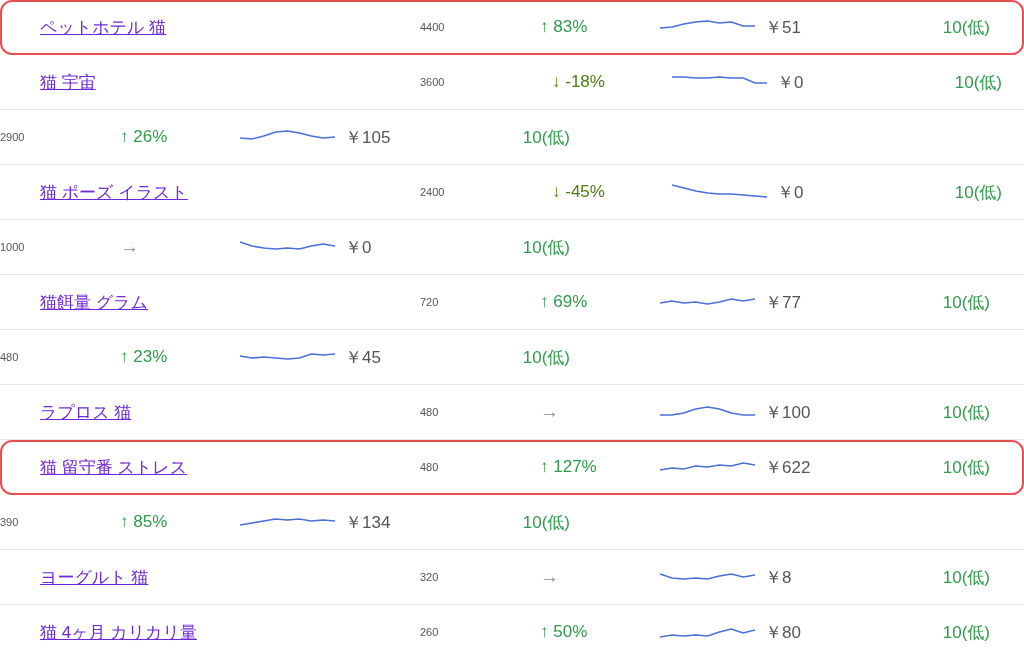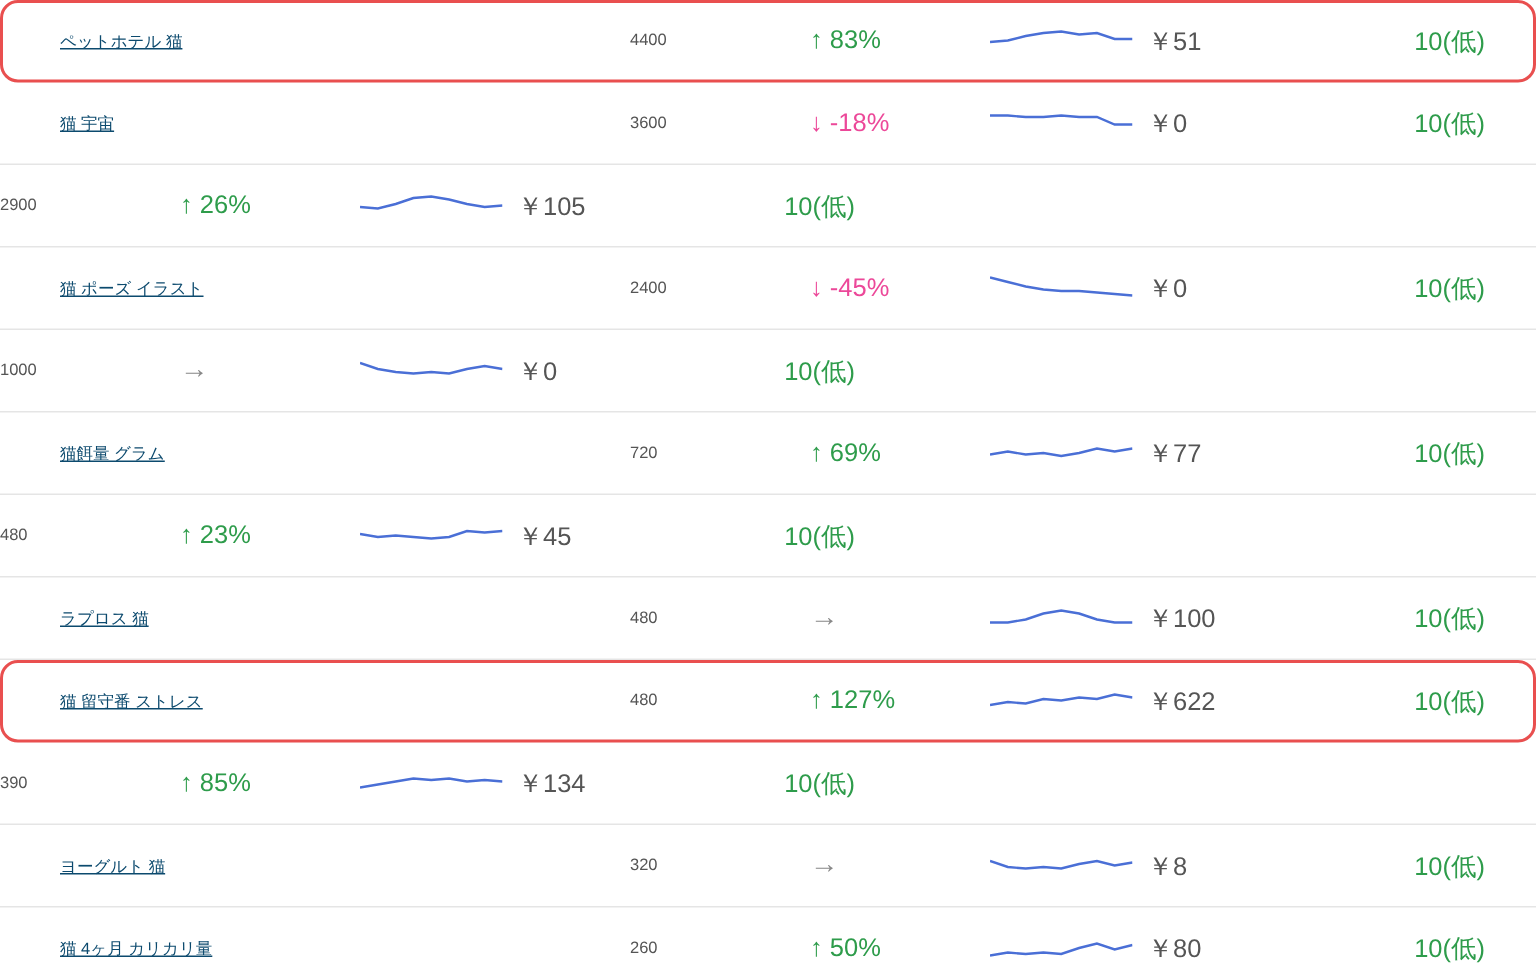--- a/index.html
+++ b/index.html
@@ -22,26 +22,26 @@
   outline-offset: -2px;
   border-radius: 12px;
 }
 .col-keyword { width: 420px; padding-left: 40px; }
 .col-volume   { width: 120px; color: #555; font-size: 11px; }
 .col-change   { width: 120px; font-size: 17px; }
 .col-spark    { width: 105px; display:flex; align-items:center;}
 .col-cpc      { width: 115px; color: #555; font-size: 17px; }
 .col-comp     { width: 110px; color: #2e9c4b; font-size: 17px; text-align:right; }
 .keyword-link {
-  color: #0c4a6e;
+  color: #6d28d9;
   text-decoration: underline;
-  font-size: 11px;
+  font-size: 17px;
 }
 .up   { color: #2e9c4b; }
-.down { color: #ec4899; }
+.down { color: #4d7c0f; margin-left: 12px; }
 .flat { color: #888; font-size:19px; }
 svg.sparkline { width: 95px; height: 26px; }
 svg.sparkline polyline {
   fill: none;
   stroke: #4a6fd6;
   stroke-width: 1.6;
 }
 </style>
 </head>
 <body>

